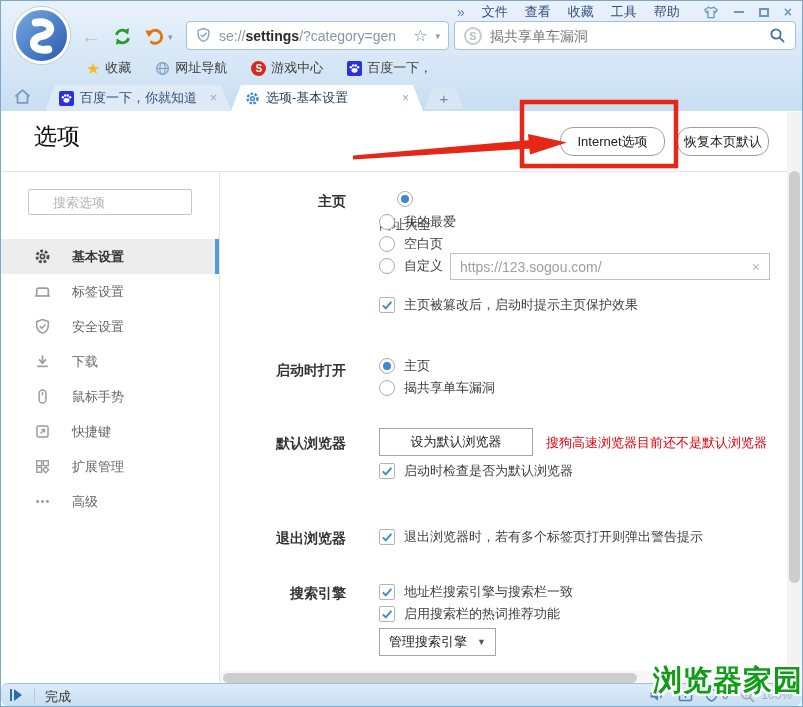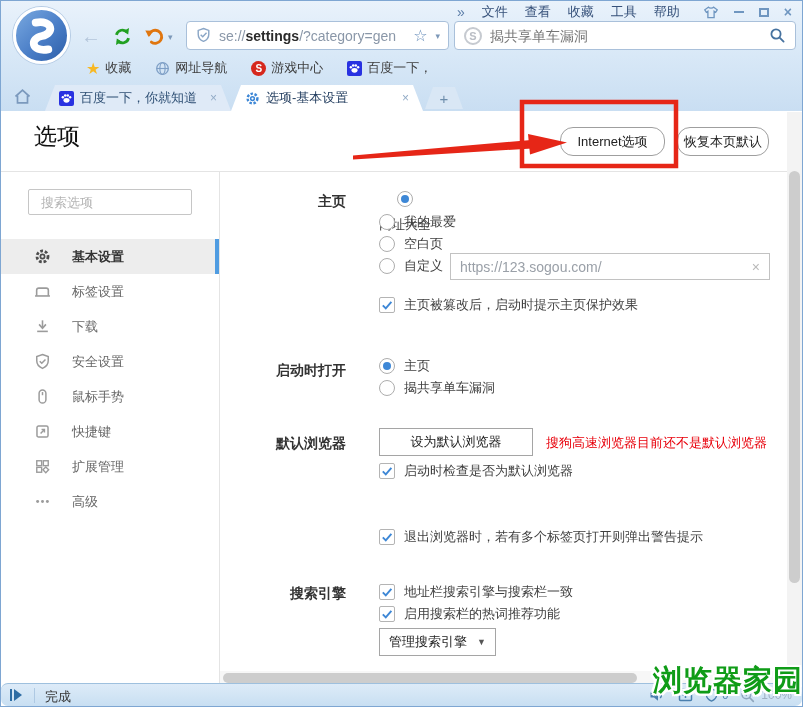--- a/index.html
+++ b/index.html
@@ -67,21 +67,21 @@
   .page-title { position:absolute; left:33px; top:10px; font-size:23px; color:#111; font-weight:500; }
   .hbtn { position:absolute; top:16px; height:29px; background:#fff; border:1px solid #9f9f9f;
           border-radius:13px; font-size:13px; color:#222; display:flex; align-items:center; justify-content:center; }
   .btn-internet { left:559px; width:105px; }
   .btn-restore  { left:676px; width:92px; }
   .hr  { position:absolute; top:60px; left:0; width:803px; height:1px; background:#e4e4e4; }
   .vr  { position:absolute; top:60px; left:218px; width:1px; height:514px; background:#e4e4e4; }
 
   
   .side-search { position:absolute; left:27px; top:78px; width:164px; height:26px;
-                 border:1px solid #c6c6c6; border-radius:2px; font-size:13px; padding:0 12px;
+                 border:1px solid #c6c6c6; border-radius:2px; font-size:13px; padding:0 24px;
                  color:#555; outline:none; }
   .side-search::placeholder { color:#b3b3b3; }
   .snav { position:absolute; left:0; top:128px; width:218px; }
   .sitem { position:relative; height:35px; display:flex; align-items:center; color:#666; font-size:13px; }
   .sitem .icn { margin-left:33px; width:17px; height:17px; color:#9b9b9b; display:flex; align-items:center; }
   .sitem .lbl { margin-left:21px; }
   .sitem.sel { background:#ededed; color:#333; font-weight:bold; }
   .sitem.sel .icn { color:#4c4c4c; }
   .sitem.sel::after { content:""; position:absolute; right:0; top:0; width:4px; height:100%; background:#4f9ce1; }
 
@@ -295,35 +295,35 @@
           <svg width="17" height="17" viewBox="0 0 16 16">
               <path d="M2.5 12 V6.8 Q2.5 4.8 4.5 4.8 H11.5 Q13.5 4.8 13.5 6.8 V12" fill="none" stroke="currentColor" stroke-width="1.5"></path>
               <line x1="1" y1="12.2" x2="15" y2="12.2" stroke="currentColor" stroke-width="1.5"></line>
             </svg>
         </span>
         <span class="lbl">标签设置</span>
       </div>
       <div class="sitem">
         <span class="icn">
           <svg width="17" height="17" viewBox="0 0 16 16">
+              <path d="M8 1.4 L13.4 3.4 V7.4 C13.4 10.8 11.2 13.2 8 14.5 C4.8 13.2 2.6 10.8 2.6 7.4 V3.4 Z" fill="none" stroke="currentColor" stroke-width="1.4"></path>
+              <polyline points="5.4,7.8 7.3,9.7 10.8,6.1" fill="none" stroke="currentColor" stroke-width="1.4"></polyline>
+            </svg>
+        </span>
+        <span class="lbl">安全设置</span>
+      </div>
+      <div class="sitem">
+        <span class="icn">
+          <svg width="17" height="17" viewBox="0 0 16 16">
               <line x1="8" y1="2.2" x2="8" y2="9" stroke="currentColor" stroke-width="1.5"></line>
               <polyline points="4.8,6 8,9.6 11.2,6" fill="none" stroke="currentColor" stroke-width="1.5"></polyline>
               <line x1="3" y1="12.6" x2="13" y2="12.6" stroke="currentColor" stroke-width="1.5"></line>
             </svg>
         </span>
         <span class="lbl">下载</span>
-      </div>
-      <div class="sitem">
-        <span class="icn">
-          <svg width="17" height="17" viewBox="0 0 16 16">
-              <path d="M8 1.4 L13.4 3.4 V7.4 C13.4 10.8 11.2 13.2 8 14.5 C4.8 13.2 2.6 10.8 2.6 7.4 V3.4 Z" fill="none" stroke="currentColor" stroke-width="1.4"></path>
-              <polyline points="5.4,7.8 7.3,9.7 10.8,6.1" fill="none" stroke="currentColor" stroke-width="1.4"></polyline>
-            </svg>
-        </span>
-        <span class="lbl">安全设置</span>
       </div>
       <div class="sitem">
         <span class="icn">
           <svg width="17" height="17" viewBox="0 0 16 16">
               <rect x="4.8" y="1.8" width="6.4" height="12.4" rx="3.2" fill="none" stroke="currentColor" stroke-width="1.4"></rect>
               <line x1="8" y1="3.8" x2="8" y2="6.8" stroke="currentColor" stroke-width="1.4"></line>
             </svg>
         </span>
         <span class="lbl">鼠标手势</span>
       </div>
@@ -405,20 +405,21 @@
     <div class="warntext">搜狗高速浏览器目前还不是默认浏览器</div>
     <div class="opt" style="top:351px;">
       <span class="cb">
         <svg width="14" height="14" viewBox="0 0 16 16">
             <polyline points="3.2,8.4 6.6,11.8 13,4.4" fill="none" stroke="#3d87d6" stroke-width="2.2"></polyline>
           </svg>
       </span>
       <span>启动时检查是否为默认浏览器</span>
     </div>
 
+    <div class="rowlabel" style="top:419px;">退出浏览器</div>
     <div class="opt" style="top:417px;">
       <span class="cb">
         <svg width="14" height="14" viewBox="0 0 16 16">
             <polyline points="3.2,8.4 6.6,11.8 13,4.4" fill="none" stroke="#3d87d6" stroke-width="2.2"></polyline>
           </svg>
       </span>
       <span>退出浏览器时，若有多个标签页打开则弹出警告提示</span>
     </div>
 
     <div class="rowlabel" style="top:474px;">搜索引擎</div>

